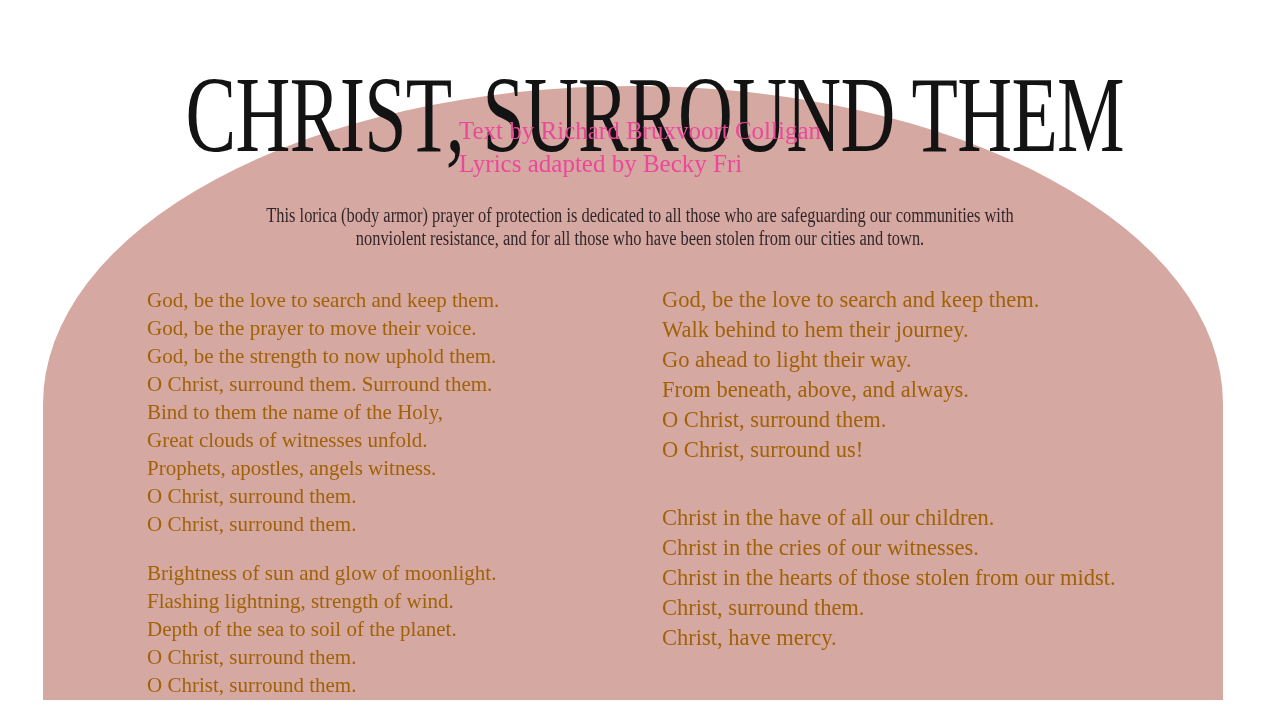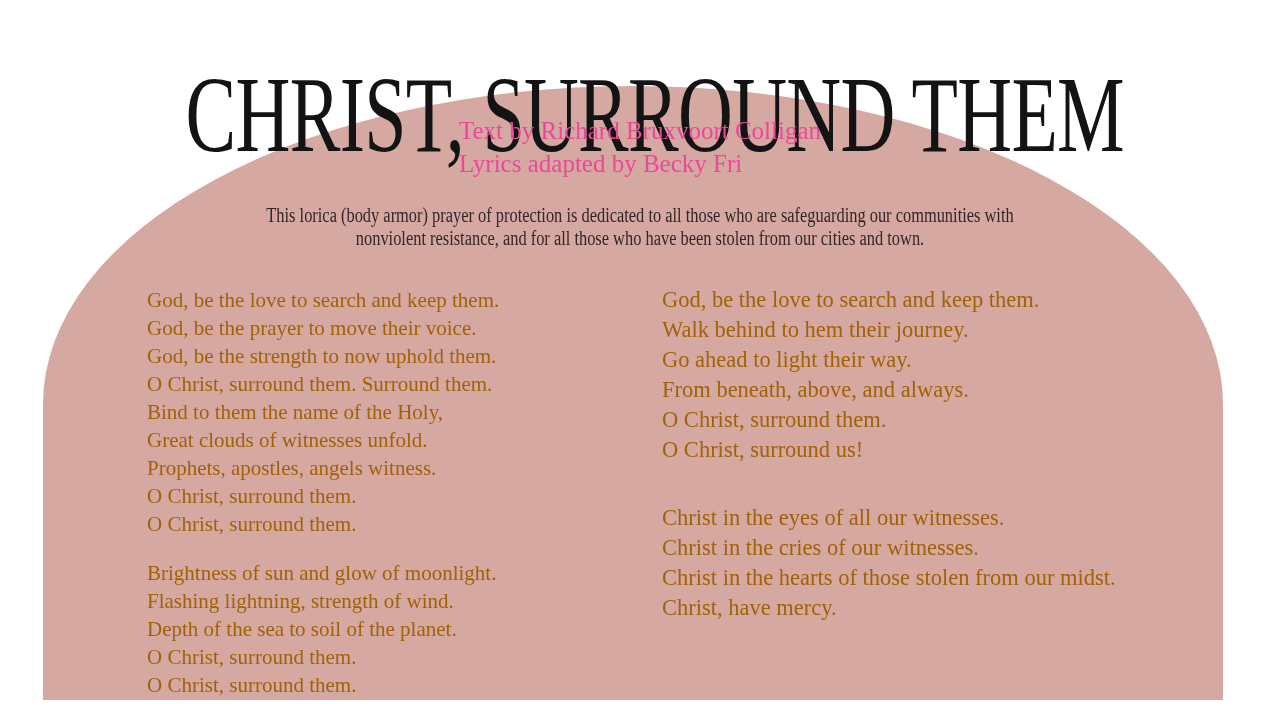--- a/index.html
+++ b/index.html
@@ -125,20 +125,21 @@
   <div class="col col-right">
     <div class="stanza stanza1">
       <div class="line">God, be the love to search and keep them.</div>
       <div class="line">Walk behind to hem their journey.</div>
       <div class="line">Go ahead to light their way.</div>
       <div class="line">From beneath, above, and always.</div>
       <div class="line">O Christ, surround them.</div>
       <div class="line">O Christ, surround us!</div>
     </div>
     <div class="stanza stanza2">
-      <div class="line">Christ in the eyes of all our witnesses.</div>
+      <div class="line">Christ in the have of all our children.</div>
       <div class="line">Christ in the cries of our witnesses.</div>
       <div class="line">Christ in the hearts of those stolen from our midst.</div>
+      <div class="line">Christ, surround them.</div>
       <div class="line">Christ, have mercy.</div>
     </div>
   </div>
 
 </div>
 
 </body></html>

